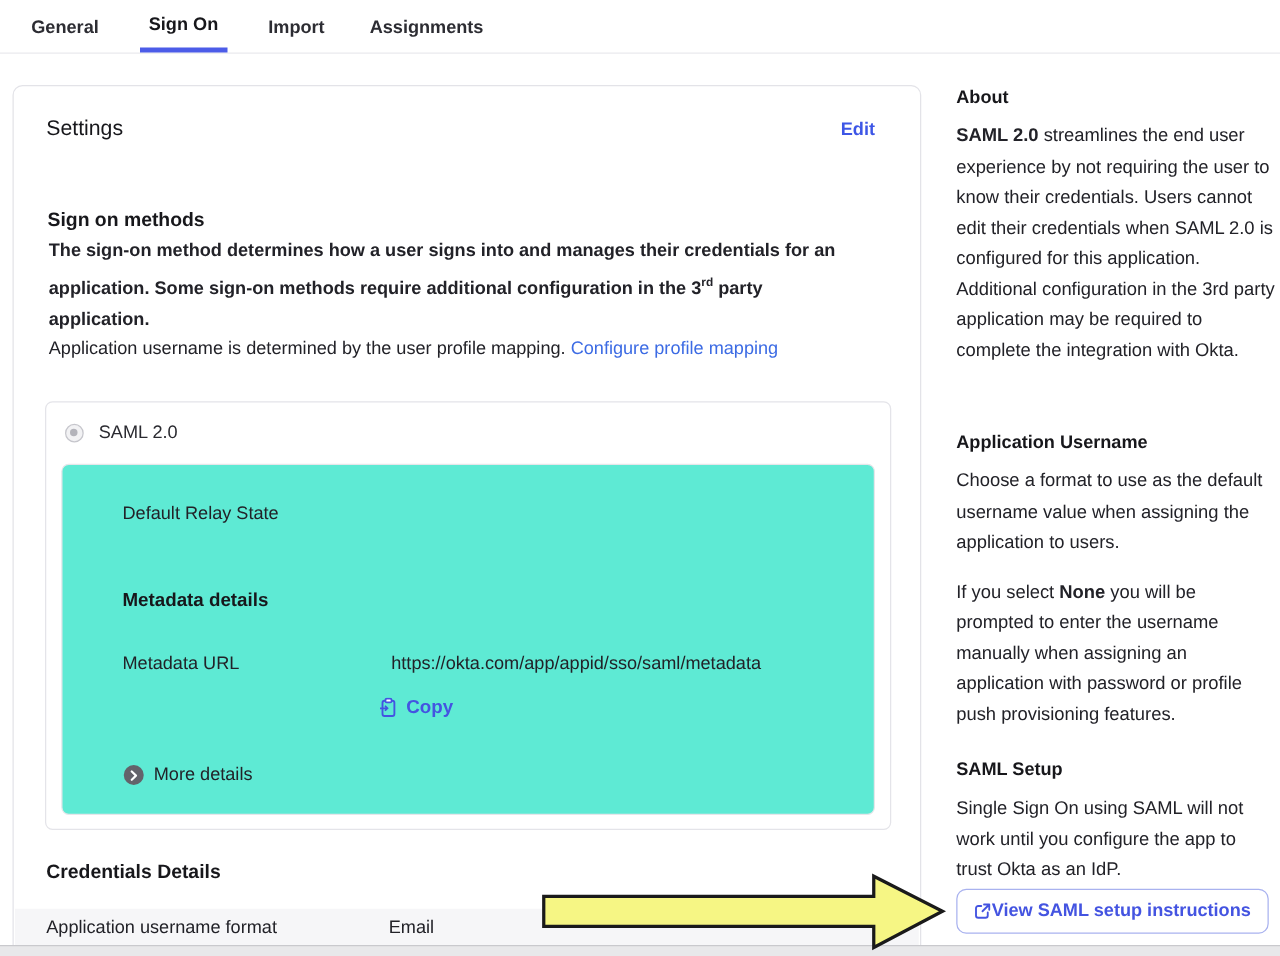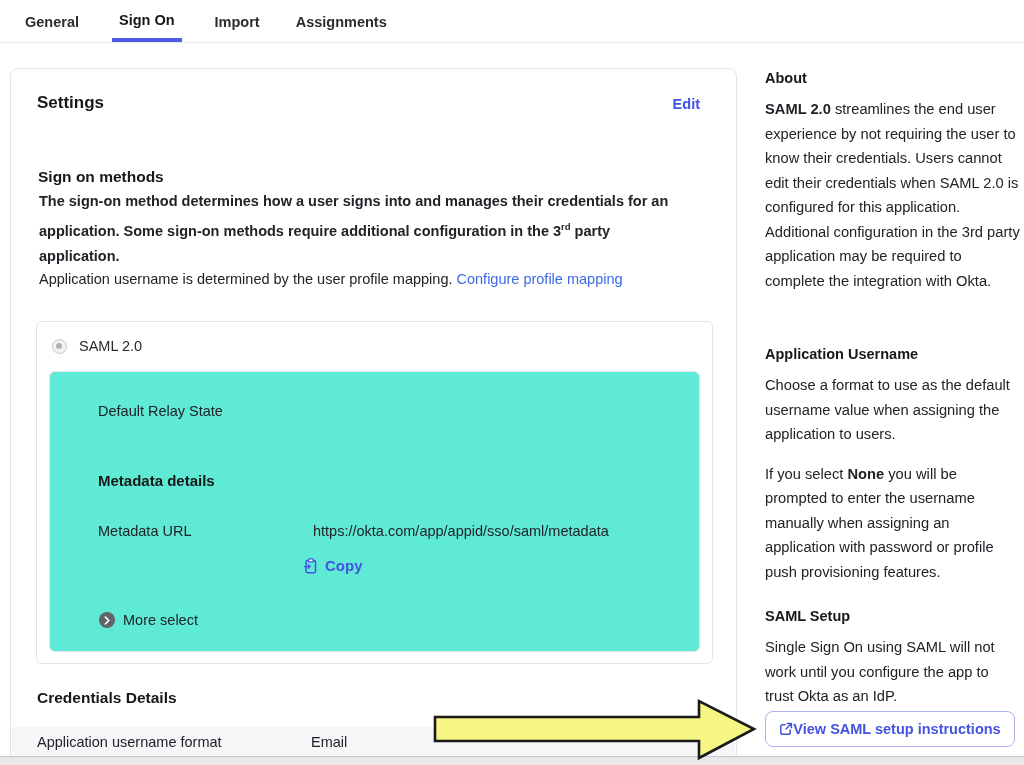--- a/index.html
+++ b/index.html
@@ -11,21 +11,21 @@
   .tabbar { position:absolute; top:0; left:0; width:1024px; height:43px;
             border-bottom:1px solid #eaeaee; display:flex; align-items:stretch;
             padding-left:22px; gap:30px; }
   .tab { font-size:14.5px; font-weight:700; color:#2d2d33; display:flex;
          align-items:center; padding:2px 3px 0; cursor:pointer; }
   .tab.active { color:#17171b; border-bottom:4px solid #4c5ce8; padding:2px 7px 0; }
 
   
   .panel { position:absolute; left:10px; top:68px; width:727px; height:700px;
            background:#fff; border:1px solid #e3e3e8; border-radius:8px; }
-  .panel-title { position:absolute; top:24px; left:26px; font-size:17px; font-weight:700; color:#17171b; }
+  .panel-title { position:absolute; top:24px; left:26px; font-size:17px; font-weight:400; color:#17171b; }
   .edit-link { position:absolute; top:27px; right:36px; font-size:14.5px; font-weight:700;
                color:#3d56e6; cursor:pointer; text-decoration:none; }
   .sec-heading { position:absolute; left:27px; font-size:15.5px; font-weight:700; color:#17171b; }
   .p-body { position:absolute; left:28px; width:645px; font-size:14.5px; line-height:25px; color:#222228; }
   .text-link { color:#3c6be4; text-decoration:none; cursor:pointer; }
   sup { font-size:9.5px; }
 
   
   .saml-card { position:absolute; top:252px; left:25px; width:677px; height:343px;
                border:1px solid #e4e4e9; border-radius:6px; background:#fff; }
@@ -121,21 +121,21 @@
           </svg>
           <span>Copy</span>
         </button>
 
         <button class="more-details">
           <span class="chev-circle">
             <svg width="8" height="9" viewBox="0 0 8 9">
                 <path d="M2.4 1.2 l3.4 3.3 -3.4 3.3" fill="none" stroke="#ffffff" stroke-width="1.7" stroke-linecap="round" stroke-linejoin="round"></path>
               </svg>
           </span>
-          <span>More select</span>
+          <span>More details</span>
         </button>
       </div>
     </div>
 
     <h2 class="cred-heading">Credentials Details</h2>
 
     <div class="cred-row">
       <span class="lbl">Application username format</span>
       <span class="val">Email</span>
     </div>

